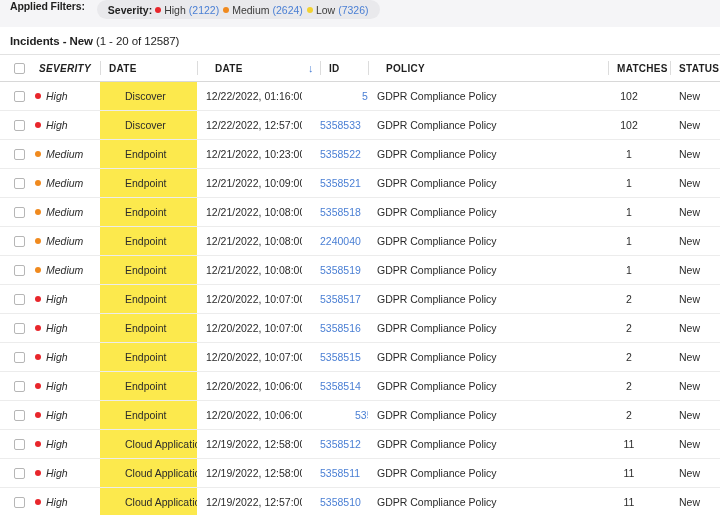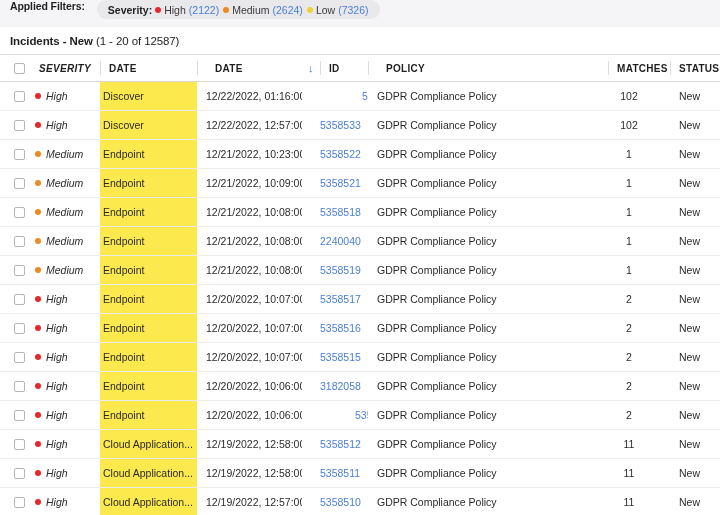--- a/index.html
+++ b/index.html
@@ -128,21 +128,21 @@
   .c-id     { width: 48px; }
   .c-policy { width: 240px; padding-left: 9px !important; }
   .c-match  { width: 62px; }
   .c-status { width: 50px; padding-left: 9px !important; }
 
   .cell-type {
     background: #fce94d;
     height: 28px;
     display: flex;
     align-items: center;
-    padding-left: 3px;
+    padding-left: 25px;
     overflow: hidden;
     text-overflow: ellipsis;
     white-space: nowrap;
   }
   td.type-cell { padding: 0 !important; }
 
   .checkbox {
     width: 11px; height: 11px;
     border: 1px solid #b6b6b6;
     border-radius: 2px;
@@ -457,21 +457,21 @@
             <span class="sev-cell">
               <span class="dot" style="background: rgb(232, 38, 43);"></span>
               <span>High</span>
             </span>
           </td>
           <td class="c-type type-cell">
             <span class="cell-type" style="background: rgb(252, 233, 77);">Endpoint</span>
           </td>
           <td class="c-date">12/20/2022, 10:06:00 PM</td>
           <td class="c-sort"></td>
-          <td class="c-id"><a class="link-id" href="#" style="color: rgb(74, 127, 212);">3182058</a></td>
+          <td class="c-id"><a class="link-id" href="#" style="color: rgb(74, 127, 212);">5358514</a></td>
           <td class="c-policy">GDPR Compliance Policy</td>
           <td class="c-match">
             <span class="matches-val">2</span>
           </td>
           <td class="c-status"><span>New</span></td>
         </tr>
         <tr>
           <td class="c-check">
             <span class="checkbox"></span>
           </td>

